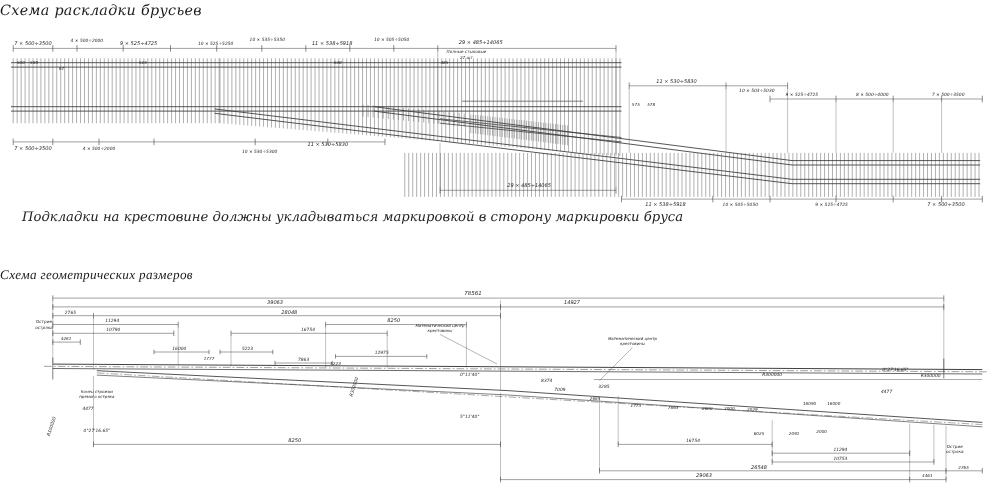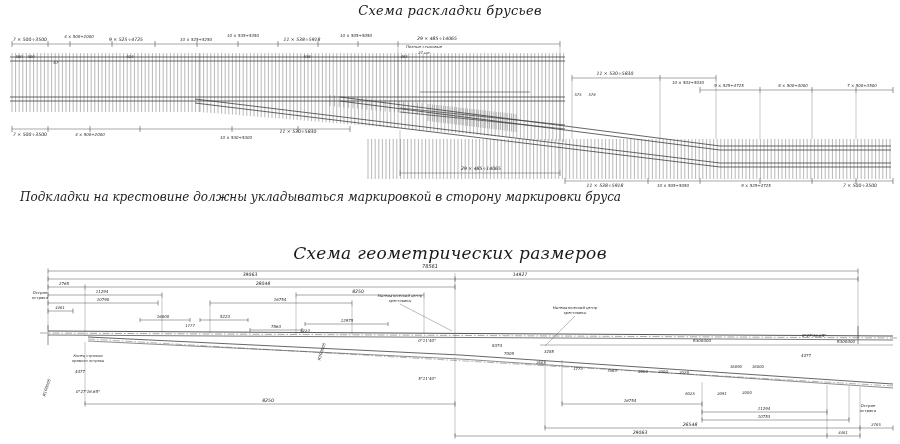--- a/index.html
+++ b/index.html
@@ -1,21 +1,21 @@
 <!DOCTYPE html>
 <html><head>
 <meta charset="utf-8">
 <style>
   html,body{margin:0;padding:0;background:#fff;}
   body{width:900px;height:444px;position:relative;overflow:hidden;
        font-family:"DejaVu Sans",sans-serif;}
-  .title{position:absolute;left:0;width:900px;text-align:center;
+  .title{position:absolute;left:0;width:900px;text-align:left;
          font-family:"DejaVu Serif",serif;font-style:italic;color:#1a1a1a;}
   #title-top{top:3px;font-size:13px;letter-spacing:.3px;}
-  #title-bottom{top:243px;font-size:17px;letter-spacing:.3px;}
+  #title-bottom{top:243px;font-size:12px;letter-spacing:.3px;font-family:Liberation Serif, serif;}
   #note{position:absolute;left:20px;top:190px;font-family:"DejaVu Serif",serif;
         font-style:italic;font-size:12px;color:#222;}
   svg{position:absolute;left:0;top:0;}
 </style>
 </head>
 <body>
 
 <div id="drawing-page">
   <svg id="cv" width="900" height="444" viewBox="0 0 900 444">
       <line x1="12" y1="53" x2="12" y2="112" stroke="#6e6e6e" stroke-width="0.5"></line>

